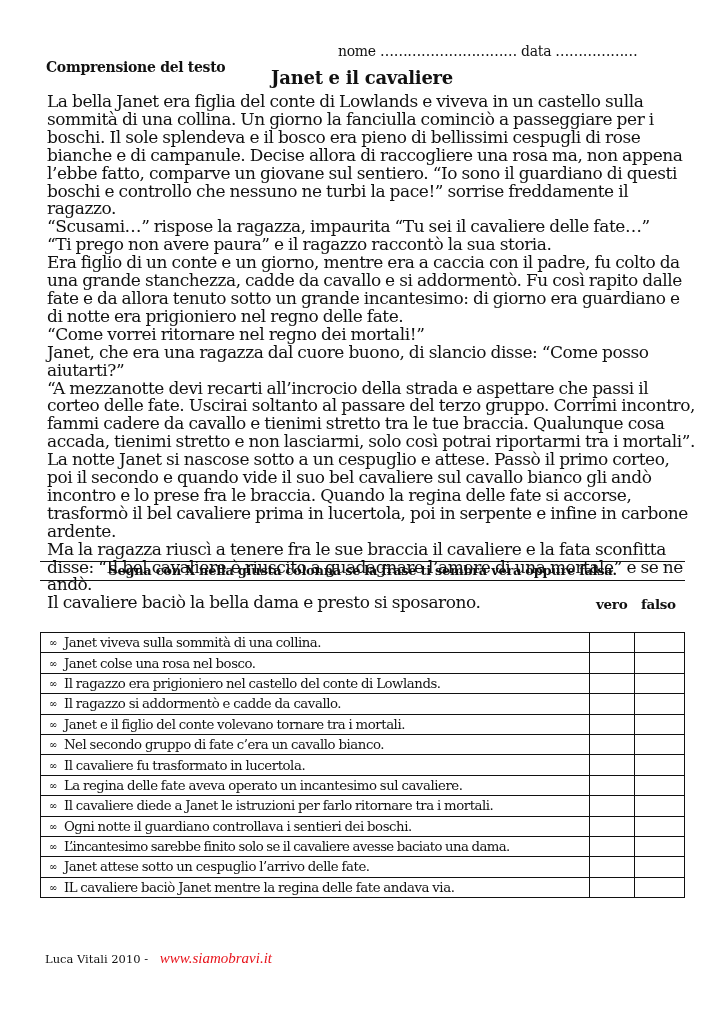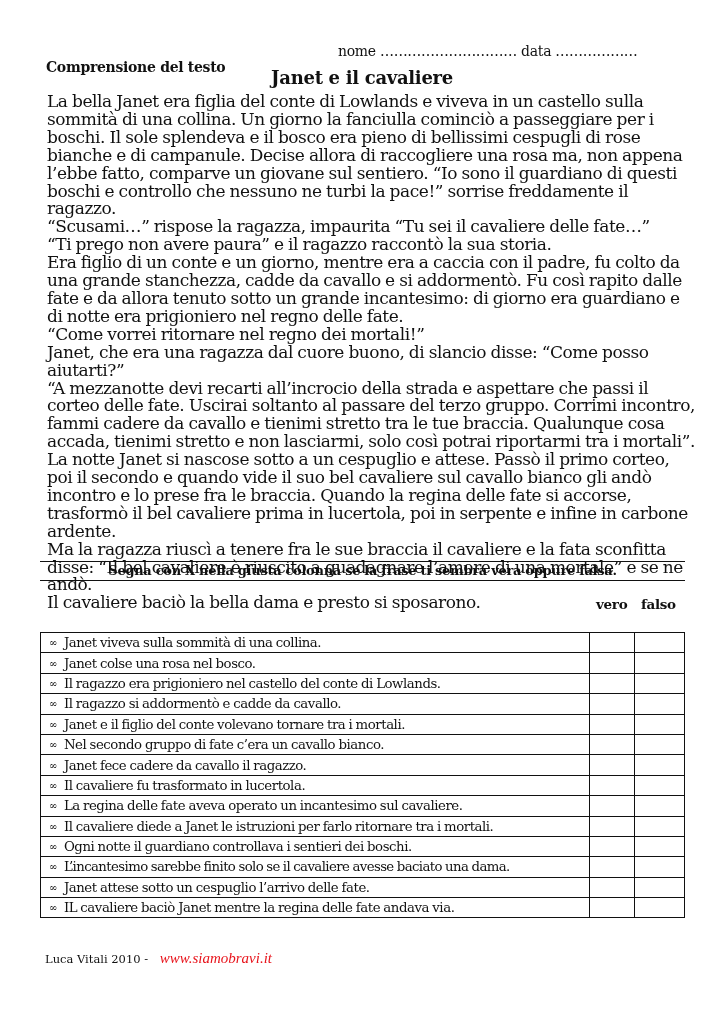--- a/index.html
+++ b/index.html
@@ -78,25 +78,20 @@
         <td class="stmt"><span class="bullet">∞</span><span>Janet e il figlio del conte volevano tornare tra i mortali.</span></td>
         <td class="box"></td>
         <td class="box2"></td>
       </tr>
       <tr>
         <td class="stmt"><span class="bullet">∞</span><span>Nel secondo gruppo di fate c’era un cavallo bianco.</span></td>
         <td class="box"></td>
         <td class="box2"></td>
       </tr>
       <tr>
-        <td class="stmt"><span class="bullet">∞</span><span>Janet fece cadere da cavallo il ragazzo.</span></td>
-        <td class="box"></td>
-        <td class="box2"></td>
-      </tr>
-      <tr>
         <td class="stmt"><span class="bullet">∞</span><span>Il cavaliere fu trasformato in lucertola.</span></td>
         <td class="box"></td>
         <td class="box2"></td>
       </tr>
       <tr>
         <td class="stmt"><span class="bullet">∞</span><span>La regina delle fate aveva operato un incantesimo sul cavaliere.</span></td>
         <td class="box"></td>
         <td class="box2"></td>
       </tr>
       <tr>

